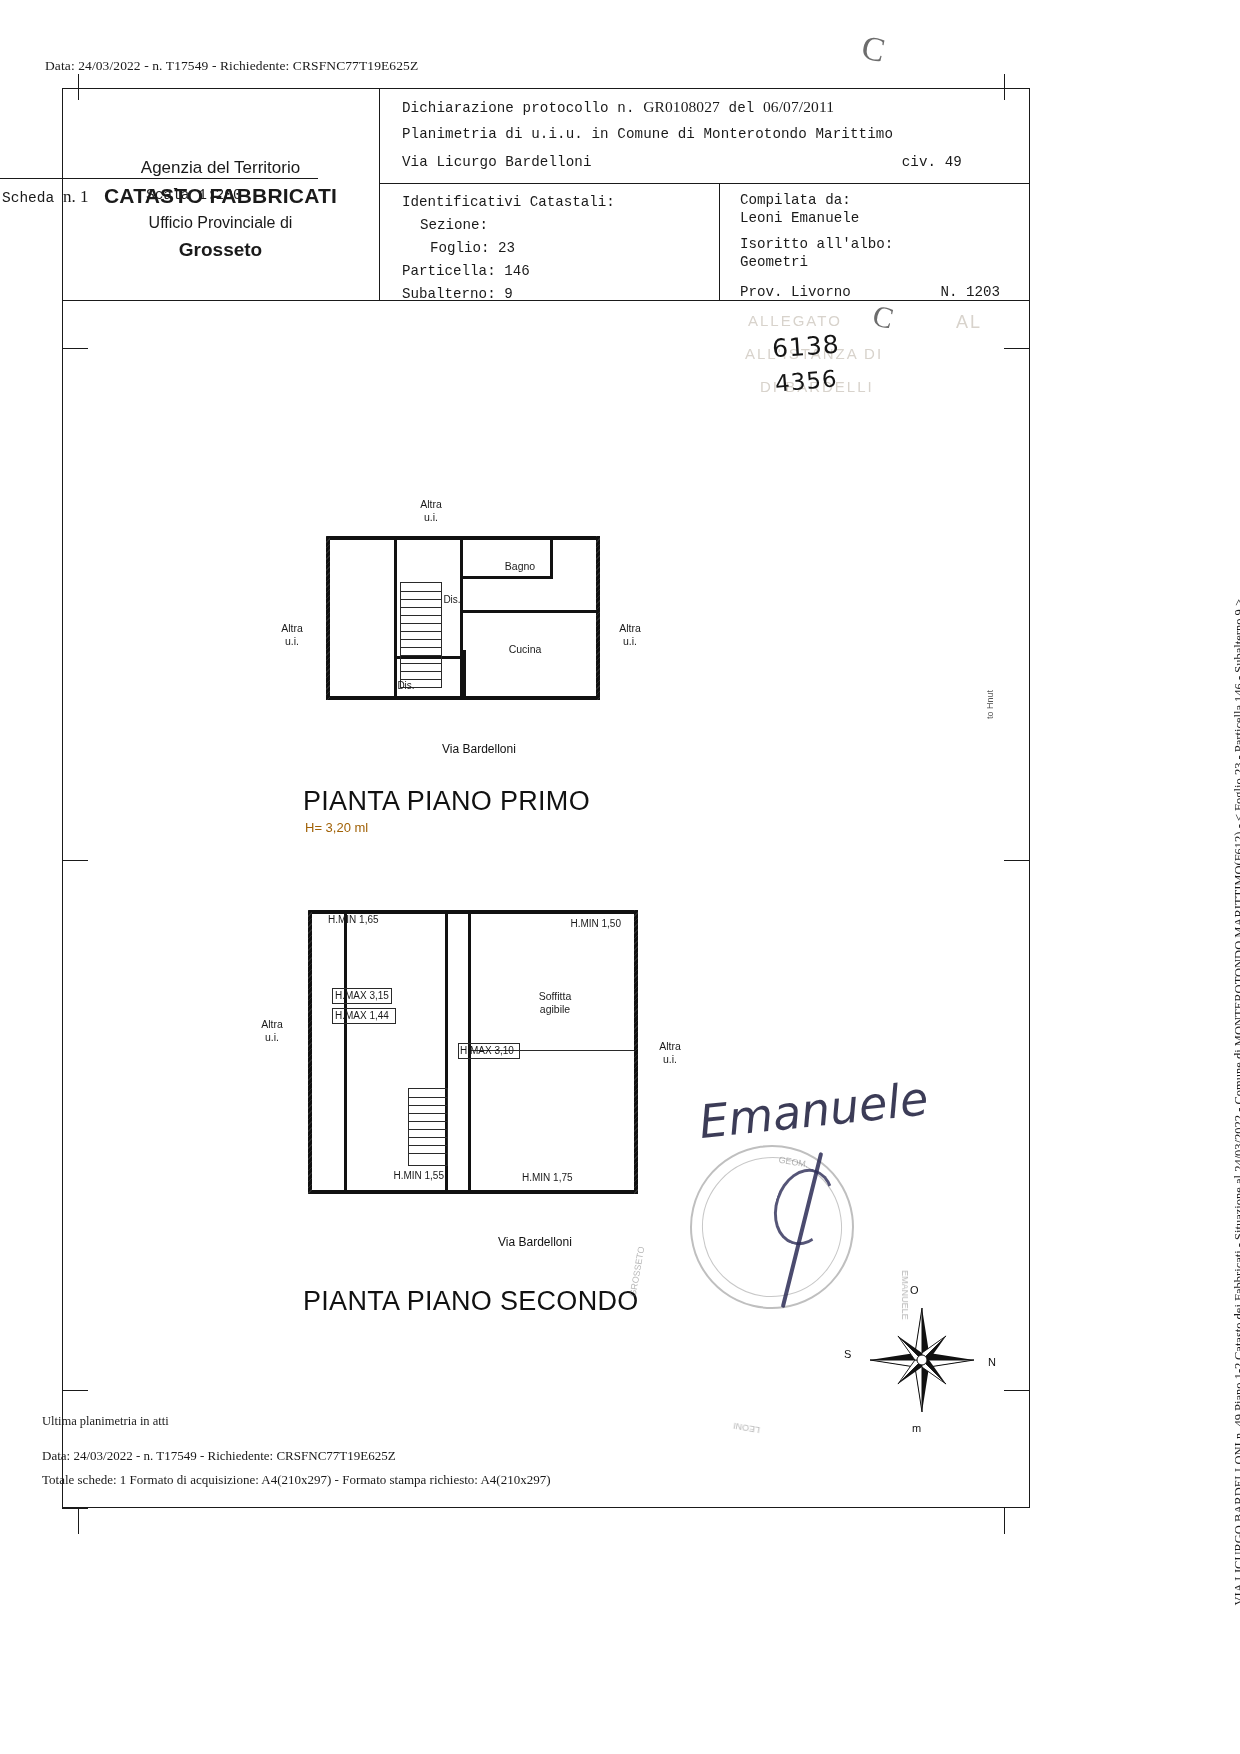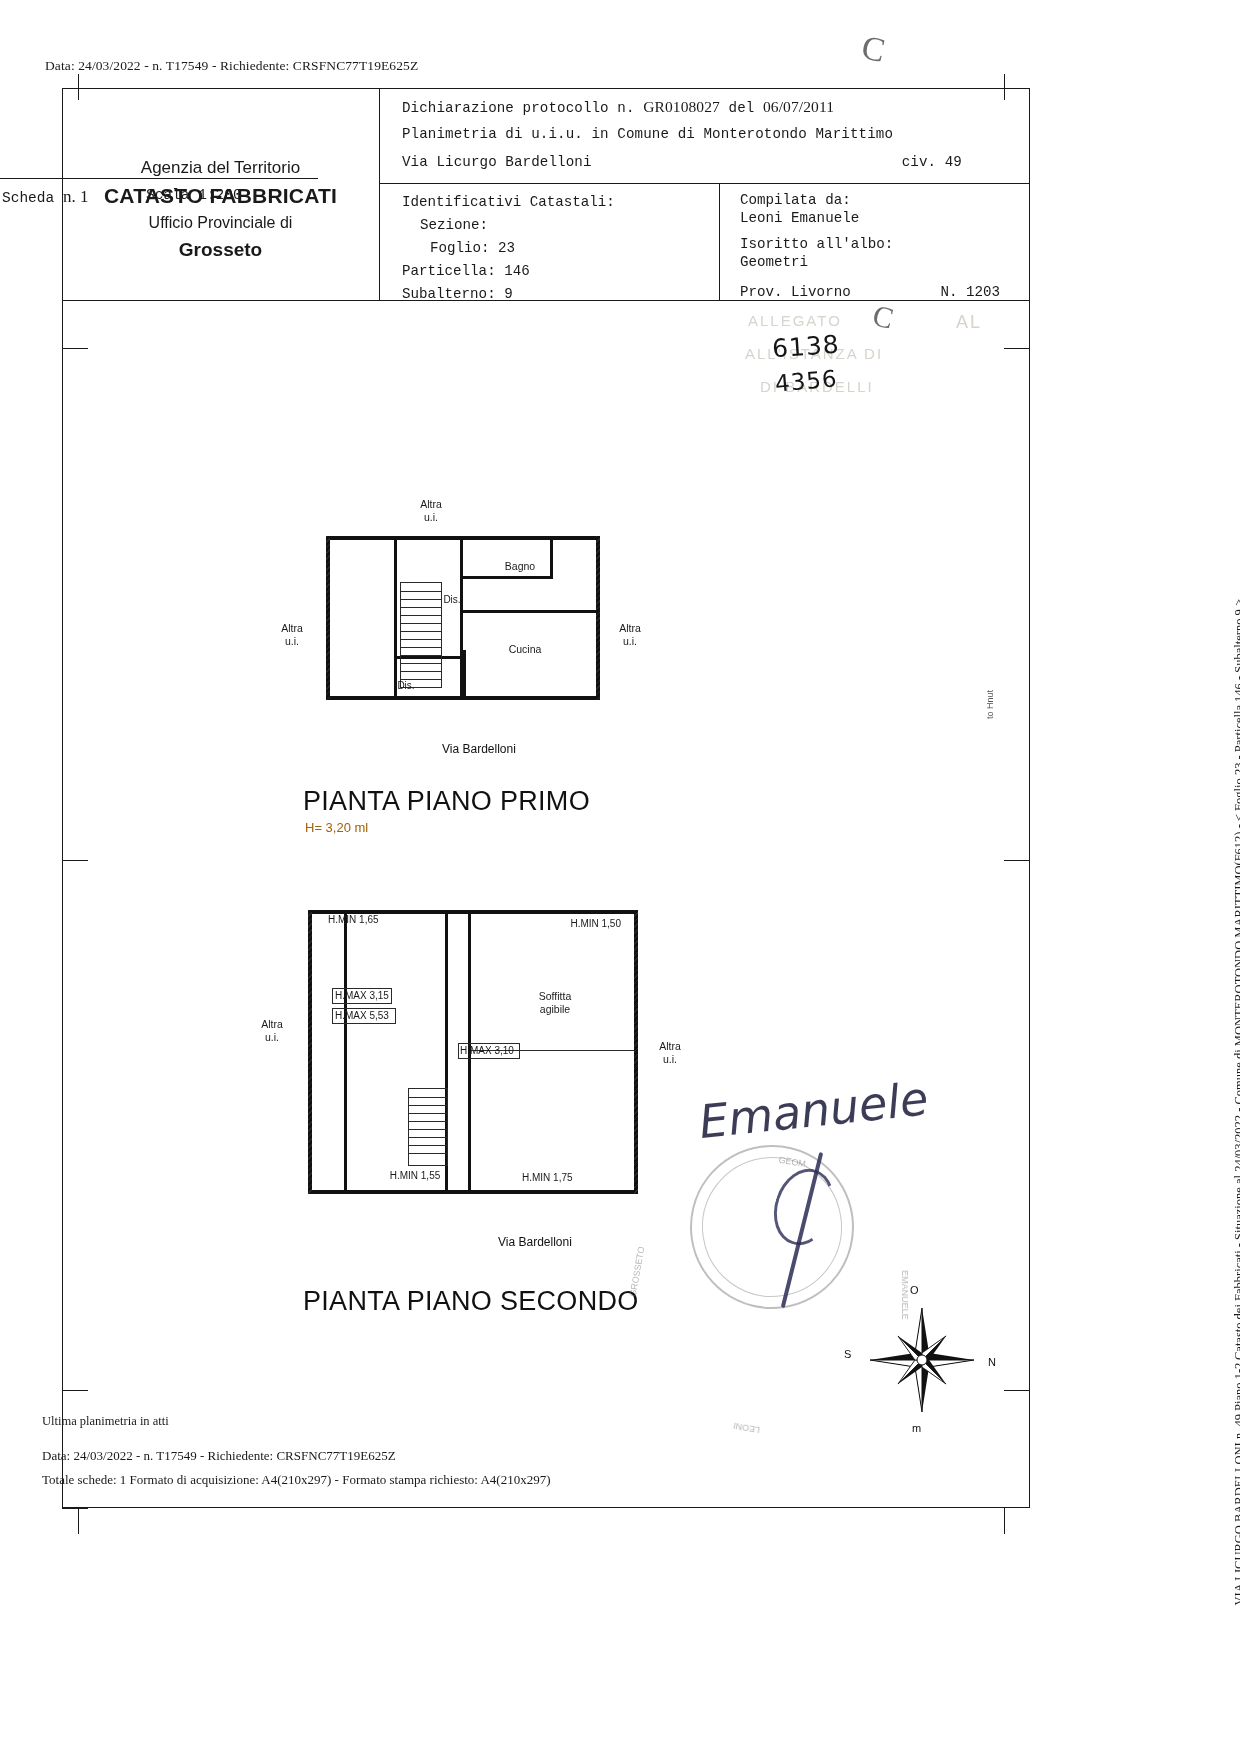--- a/index.html
+++ b/index.html
@@ -517,23 +517,23 @@
       <div class="step" style="top:32px;"></div>
       <div class="step" style="top:40px;"></div>
       <div class="step" style="top:48px;"></div>
       <div class="step" style="top:56px;"></div>
       <div class="step" style="top:64px;"></div>
     </div>
 
     <div class="lbl tiny" style="left:38px; top:24px; width:70px; text-align:left;">H.MIN 1,65</div>
     <div class="lbl tiny" style="left:215px; top:28px; width:70px; text-align:right;padding-left:46px;">H.MIN 1,50</div>
     <div class="lbl tiny" style="left:45px; top:100px; width:70px; text-align:left;">H.MAX 3,15</div>
-    <div class="lbl tiny" style="left:45px; top:120px; width:70px; text-align:left;">H.MAX 5,53</div>
+    <div class="lbl tiny" style="left:45px; top:120px; width:70px; text-align:left;">H.MAX 1,44</div>
     <div class="lbl tiny" style="left:170px; top:155px; width:70px; text-align:left;">H.MAX 3,10</div>
-    <div class="lbl tiny" style="left:90px; top:280px; width:70px; text-align:center;">H.MIN 1,55</div>
+    <div class="lbl tiny" style="left:84px; top:280px; width:70px; text-align:right;">H.MIN 1,55</div>
     <div class="lbl tiny" style="left:232px; top:282px; width:70px; text-align:left;">H.MIN 1,75</div>
 
     <div style="position:absolute; left:42px; top:98px; width:58px; height:14px; border:1px solid #2a2a2a;"></div>
     <div style="position:absolute; left:42px; top:118px; width:62px; height:14px; border:1px solid #2a2a2a;"></div>
     <div style="position:absolute; left:168px; top:153px; width:60px; height:14px; border:1px solid #2a2a2a;"></div>
 
     <div class="lbl" style="left:215px; top:100px; width:100px;">Soffitta
 agibile</div>
 
     <div class="lbl" style="left:-48px; top:128px; width:60px;">Altra

